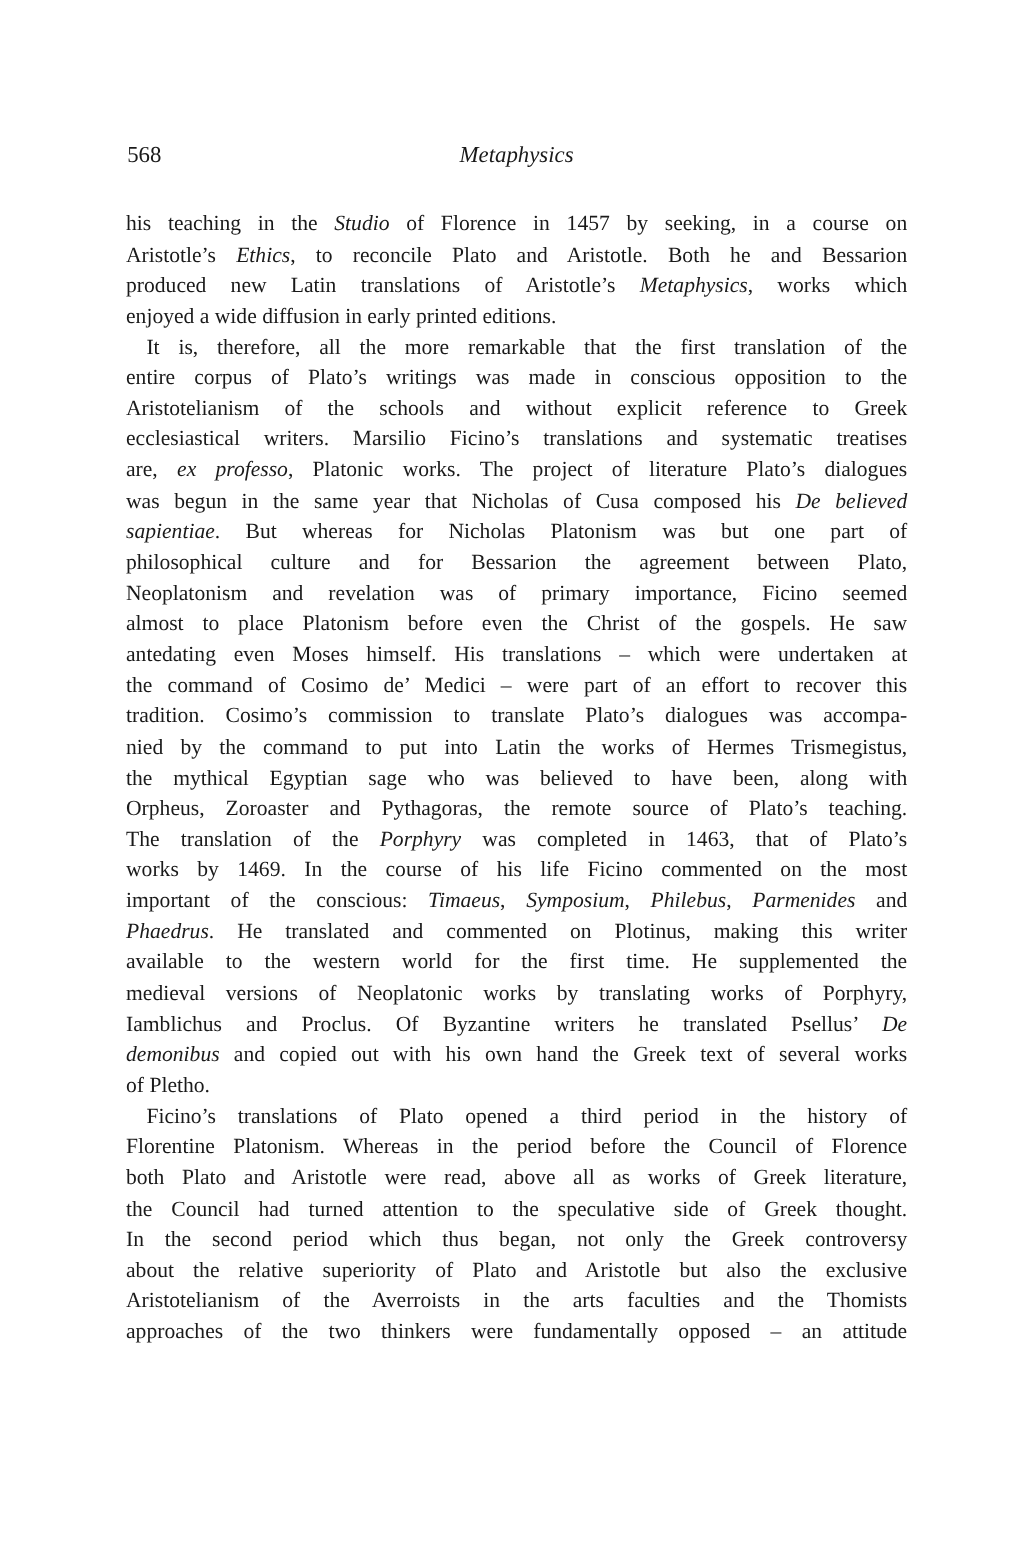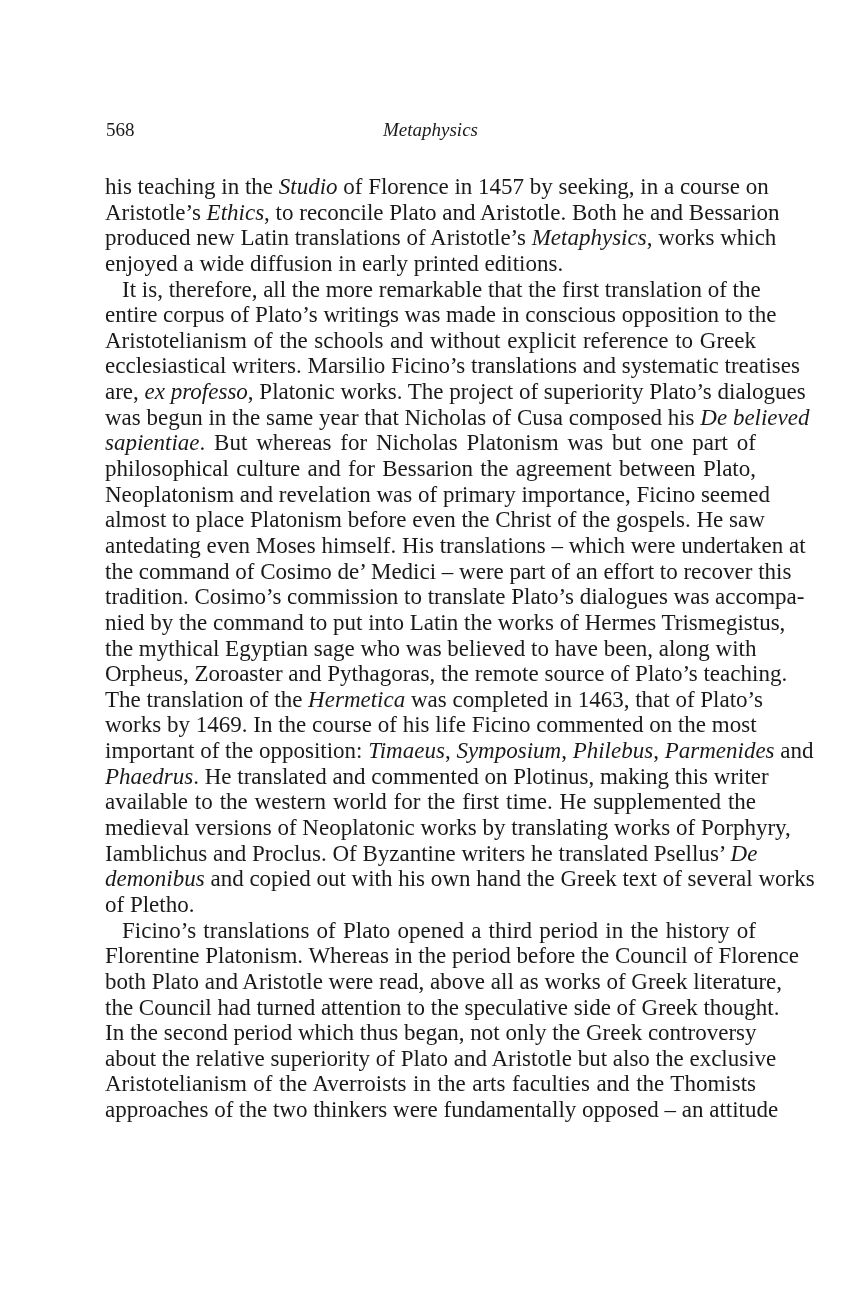--- a/index.html
+++ b/index.html
@@ -41,21 +41,21 @@
       left: 0;
       width: 651px;
       text-align: center;
       font-style: italic;
     }
     .body-text {
       position: absolute;
       left: 105px;
       top: 174px;
       width: 651px;
-      font-size: 23px;
+      font-size: 18px;
       line-height: 25.65px;
     }
     .line {
       display: block;
       height: 25.65px;
       white-space: nowrap;
       text-align: justify;
       text-align-last: justify;
     }
     .line.last {
@@ -77,35 +77,35 @@
 
   <div class="body-text" id="body-text">
       <span class="line"><span>his teaching in the </span><i>Studio</i><span> of Florence in 1457 by seeking, in a course on</span></span>
       <span class="line"><span>Aristotle’s </span><i>Ethics</i><span>, to reconcile Plato and Aristotle. Both he and Bessarion</span></span>
       <span class="line"><span>produced new Latin translations of Aristotle’s </span><i>Metaphysics</i><span>, works which</span></span>
       <span class="line last"><span>enjoyed a wide diffusion in early printed editions.</span></span>
       <span class="line indent"><span>It is, therefore, all the more remarkable that the first translation of the</span></span>
       <span class="line"><span>entire corpus of Plato’s writings was made in conscious opposition to the</span></span>
       <span class="line"><span>Aristotelianism of the schools and without explicit reference to Greek</span></span>
       <span class="line"><span>ecclesiastical writers. Marsilio Ficino’s translations and systematic treatises</span></span>
-      <span class="line"><span>are, </span><i>ex professo</i><span>, Platonic works. The project of superiority Plato’s dialogues</span></span>
+      <span class="line"><span>are, </span><i>ex professo</i><span>, Platonic works. The project of literature Plato’s dialogues</span></span>
       <span class="line"><span>was begun in the same year that Nicholas of Cusa composed his </span><i>De believed</i></span>
       <span class="line"><i>sapientiae</i><span>. But whereas for Nicholas Platonism was but one part of</span></span>
       <span class="line"><span>philosophical culture and for Bessarion the agreement between Plato,</span></span>
       <span class="line"><span>Neoplatonism and revelation was of primary importance, Ficino seemed</span></span>
       <span class="line"><span>almost to place Platonism before even the Christ of the gospels. He saw</span></span>
       <span class="line"><span>antedating even Moses himself. His translations – which were undertaken at</span></span>
       <span class="line"><span>the command of Cosimo de’ Medici – were part of an effort to recover this</span></span>
       <span class="line"><span>tradition. Cosimo’s commission to translate Plato’s dialogues was accompa-</span></span>
       <span class="line"><span>nied by the command to put into Latin the works of Hermes Trismegistus,</span></span>
       <span class="line"><span>the mythical Egyptian sage who was believed to have been, along with</span></span>
       <span class="line"><span>Orpheus, Zoroaster and Pythagoras, the remote source of Plato’s teaching.</span></span>
-      <span class="line"><span>The translation of the </span><i>Hermetica</i><span> was completed in 1463, that of Plato’s</span></span>
+      <span class="line"><span>The translation of the </span><i>Porphyry</i><span> was completed in 1463, that of Plato’s</span></span>
       <span class="line"><span>works by 1469. In the course of his life Ficino commented on the most</span></span>
-      <span class="line"><span>important of the opposition: </span><i>Timaeus</i><span>, </span><i>Symposium</i><span>, </span><i>Philebus</i><span>, </span><i>Parmenides</i><span> and</span></span>
+      <span class="line"><span>important of the conscious: </span><i>Timaeus</i><span>, </span><i>Symposium</i><span>, </span><i>Philebus</i><span>, </span><i>Parmenides</i><span> and</span></span>
       <span class="line"><i>Phaedrus</i><span>. He translated and commented on Plotinus, making this writer</span></span>
       <span class="line"><span>available to the western world for the first time. He supplemented the</span></span>
       <span class="line"><span>medieval versions of Neoplatonic works by translating works of Porphyry,</span></span>
       <span class="line"><span>Iamblichus and Proclus. Of Byzantine writers he translated Psellus’ </span><i>De</i></span>
       <span class="line"><i>demonibus</i><span> and copied out with his own hand the Greek text of several works</span></span>
       <span class="line last"><span>of Pletho.</span></span>
       <span class="line indent"><span>Ficino’s translations of Plato opened a third period in the history of</span></span>
       <span class="line"><span>Florentine Platonism. Whereas in the period before the Council of Florence</span></span>
       <span class="line"><span>both Plato and Aristotle were read, above all as works of Greek literature,</span></span>
       <span class="line"><span>the Council had turned attention to the speculative side of Greek thought.</span></span>

